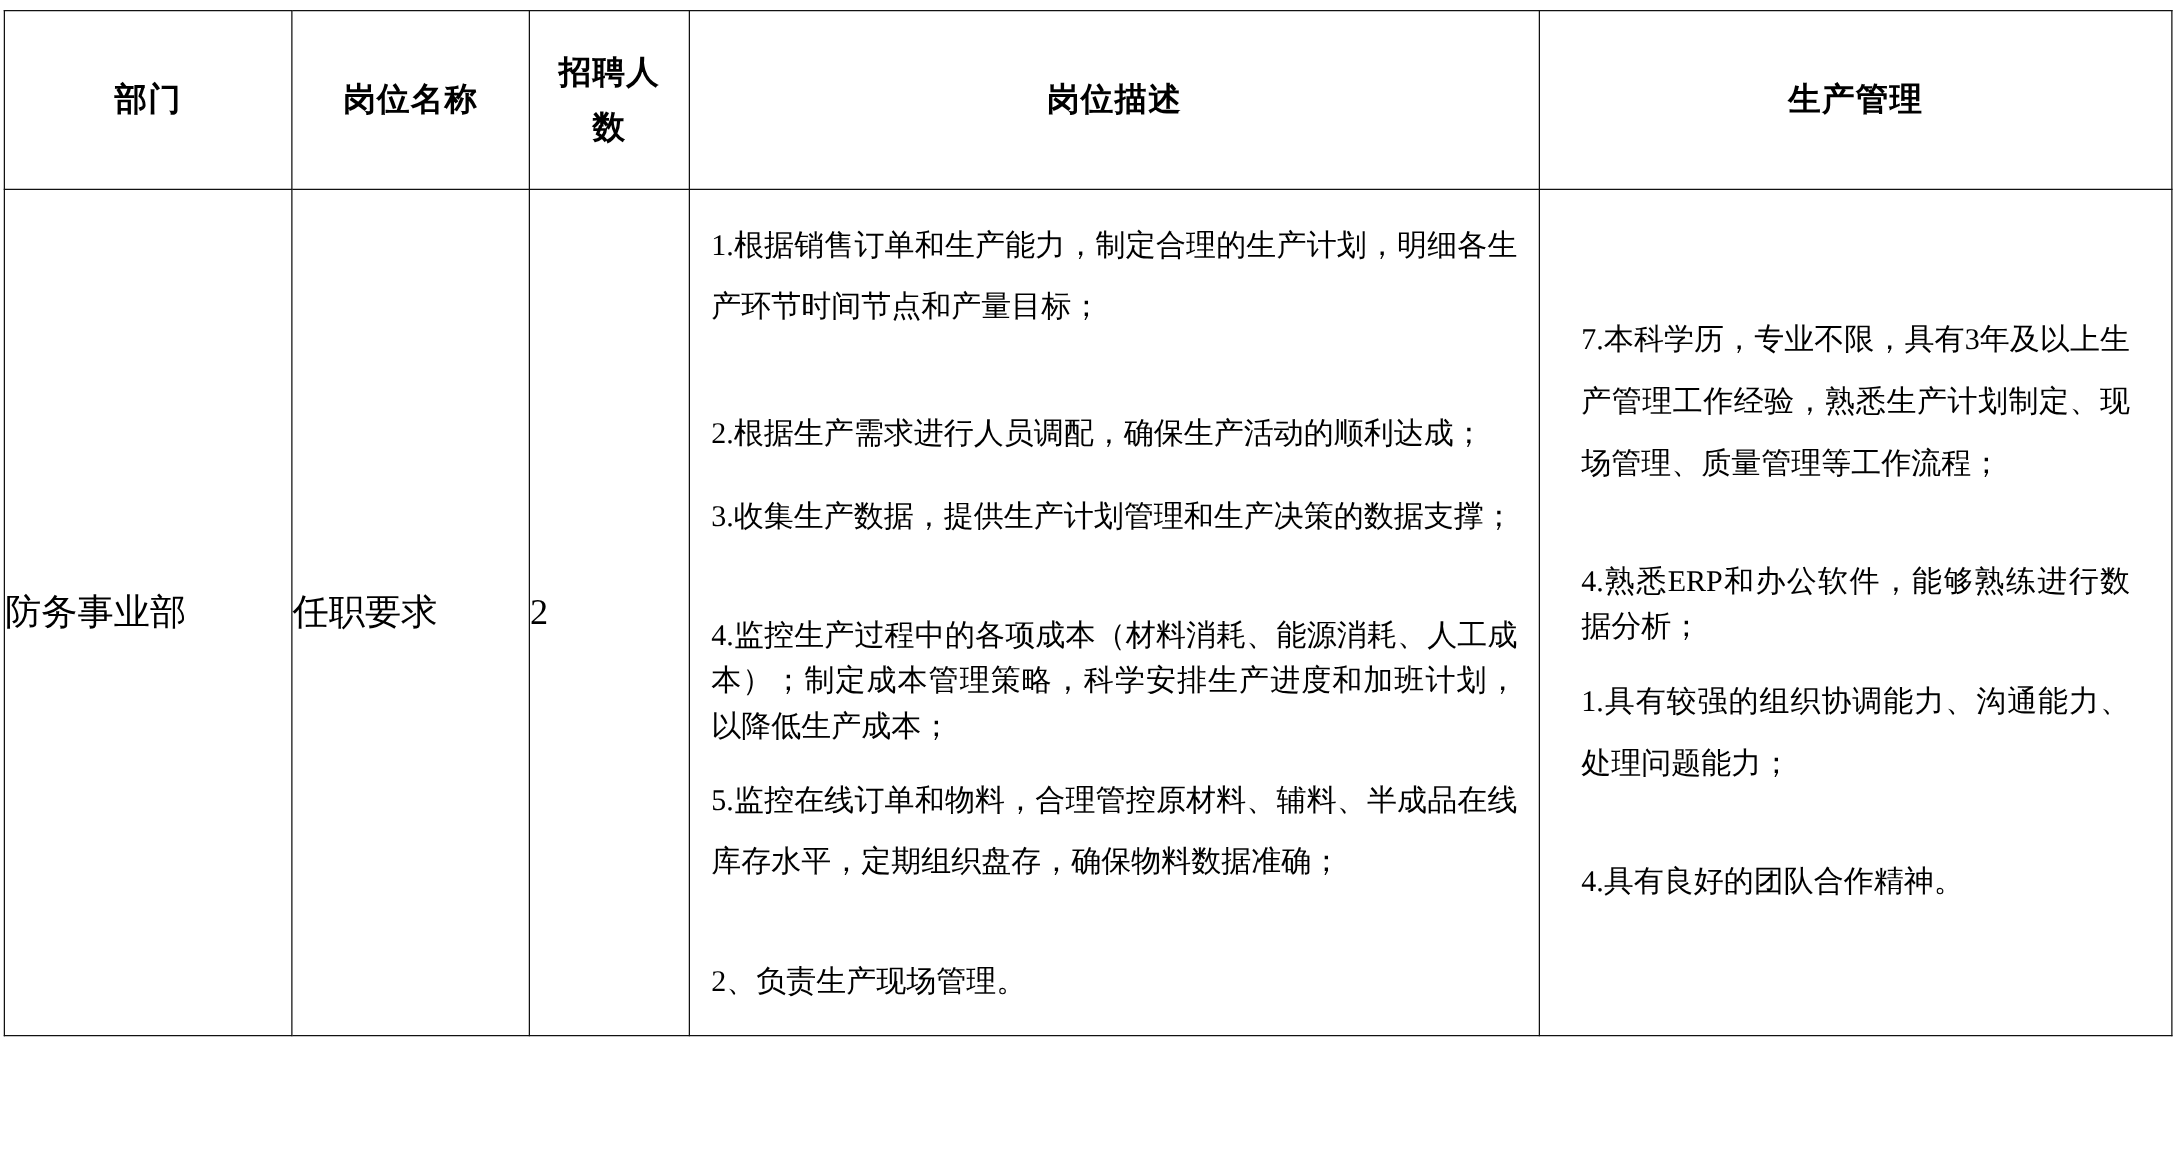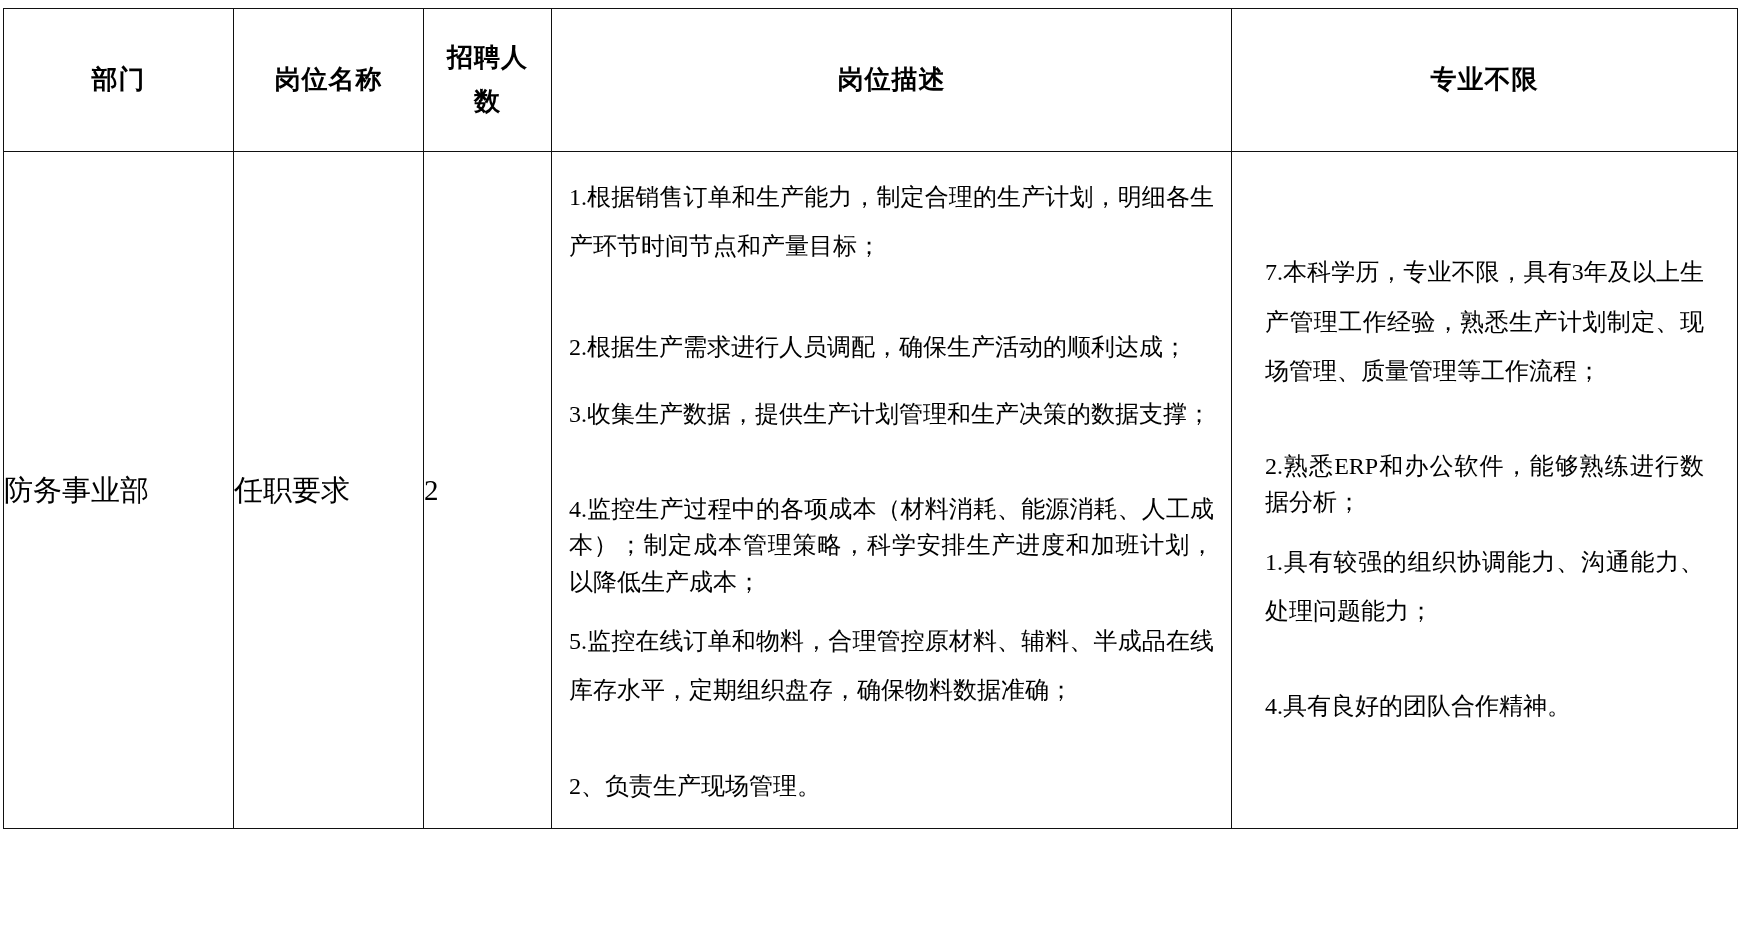--- a/index.html
+++ b/index.html
@@ -101,21 +101,21 @@
         <th>
           <div class="hdr-inner">岗位名称</div>
         </th>
         <th>
           <div class="hdr-inner">招聘人数</div>
         </th>
         <th>
           <div class="hdr-inner">岗位描述</div>
         </th>
         <th>
-          <div class="hdr-inner">专业不限</div>
+          <div class="hdr-inner">生产管理</div>
         </th>
       </tr>
     </thead>
     <tbody>
       <tr>
         <td class="cell-center">防务事业部</td>
         <td class="cell-center">任职要求</td>
         <td class="cell-center">2</td>
         <td class="cell-text">
           <div class="desc-block">
@@ -127,21 +127,21 @@
             <p class="para tight">4.监控生产过程中的各项成本（材料消耗、能源消耗、人工成本）；制定成本管理策略，科学安排生产进度和加班计划，以降低生产成本；</p>
             <p class="para loose">5.监控在线订单和物料，合理管控原材料、辅料、半成品在线库存水平，定期组织盘存，确保物料数据准确；</p>
             <div class="gap-sm"></div>
             <p class="para loose">2、负责生产现场管理。</p>
           </div>
         </td>
         <td class="cell-text req">
           <div class="req-block">
             <p class="para loose">7.本科学历，专业不限，具有3年及以上生产管理工作经验，熟悉生产计划制定、现场管理、质量管理等工作流程；</p>
             <div class="gap-md"></div>
-            <p class="para tight">2.熟悉ERP和办公软件，能够熟练进行数据分析；</p>
+            <p class="para tight">4.熟悉ERP和办公软件，能够熟练进行数据分析；</p>
             <p class="para loose">1.具有较强的组织协调能力、沟通能力、处理问题能力；</p>
             <div class="gap-sm"></div>
             <p class="para loose">4.具有良好的团队合作精神。</p>
           </div>
         </td>
       </tr>
     </tbody>
   </table>
 </div>
 

